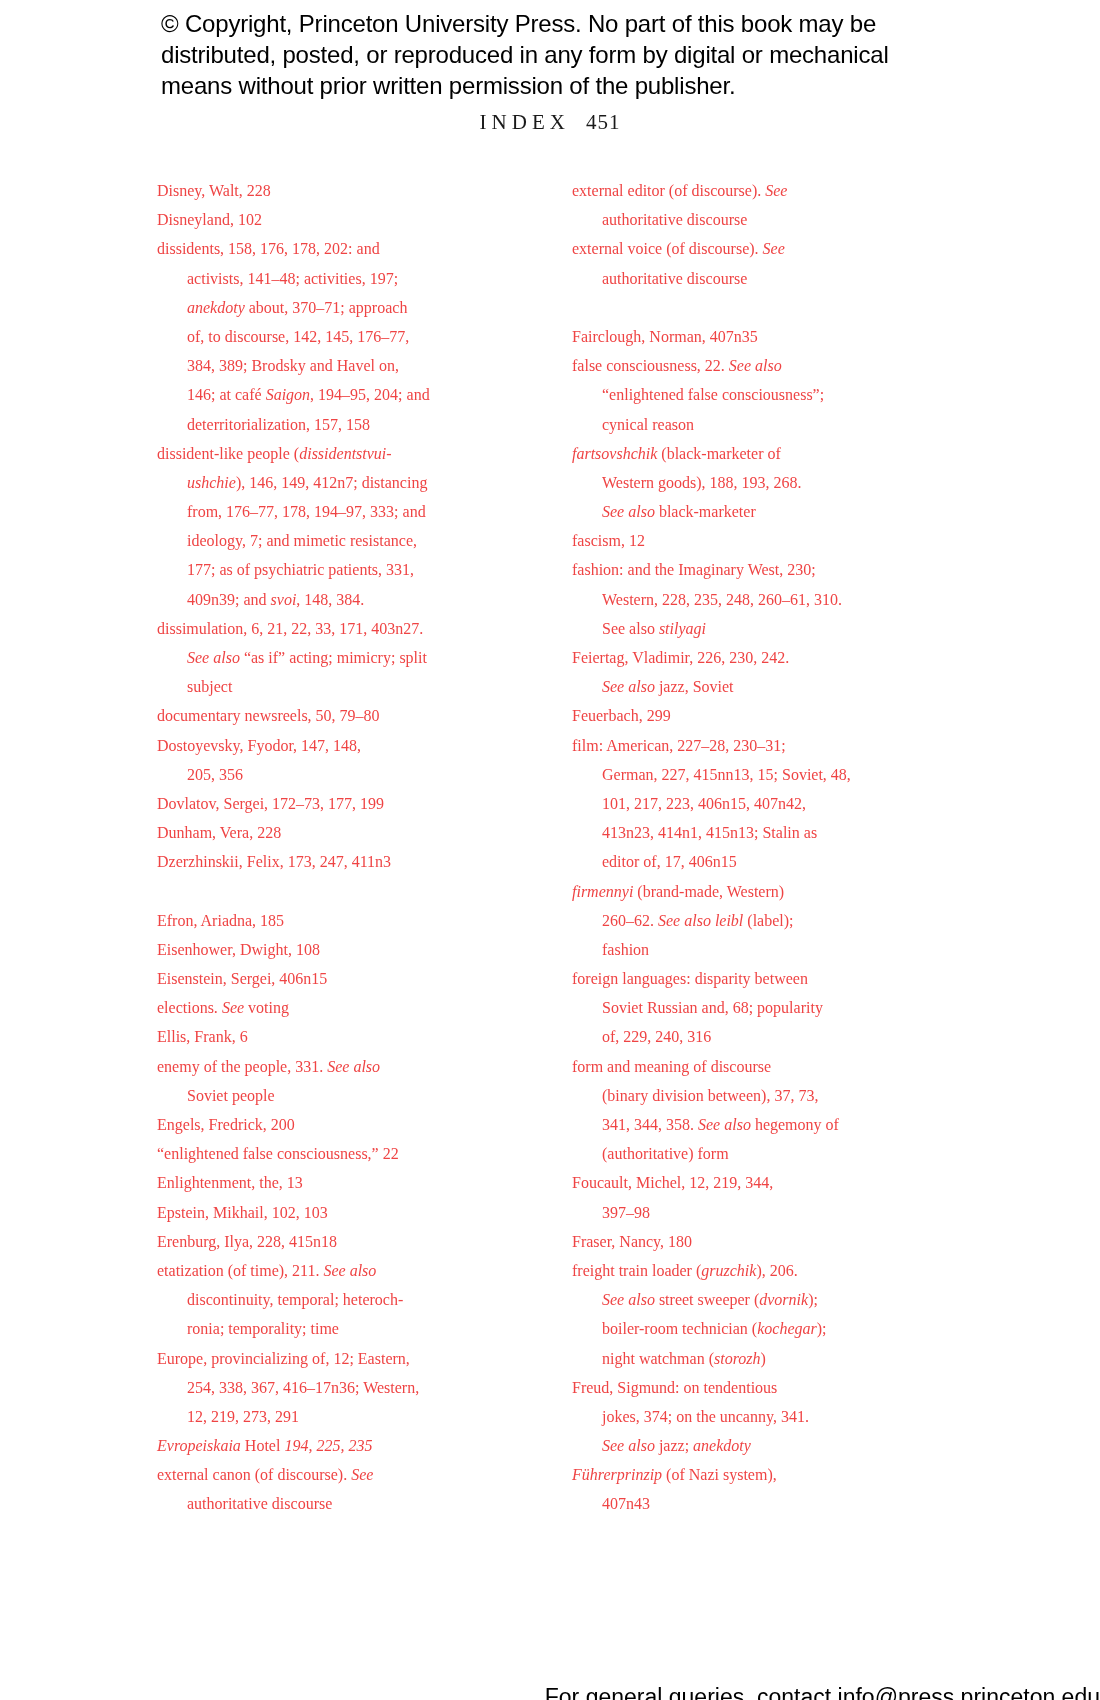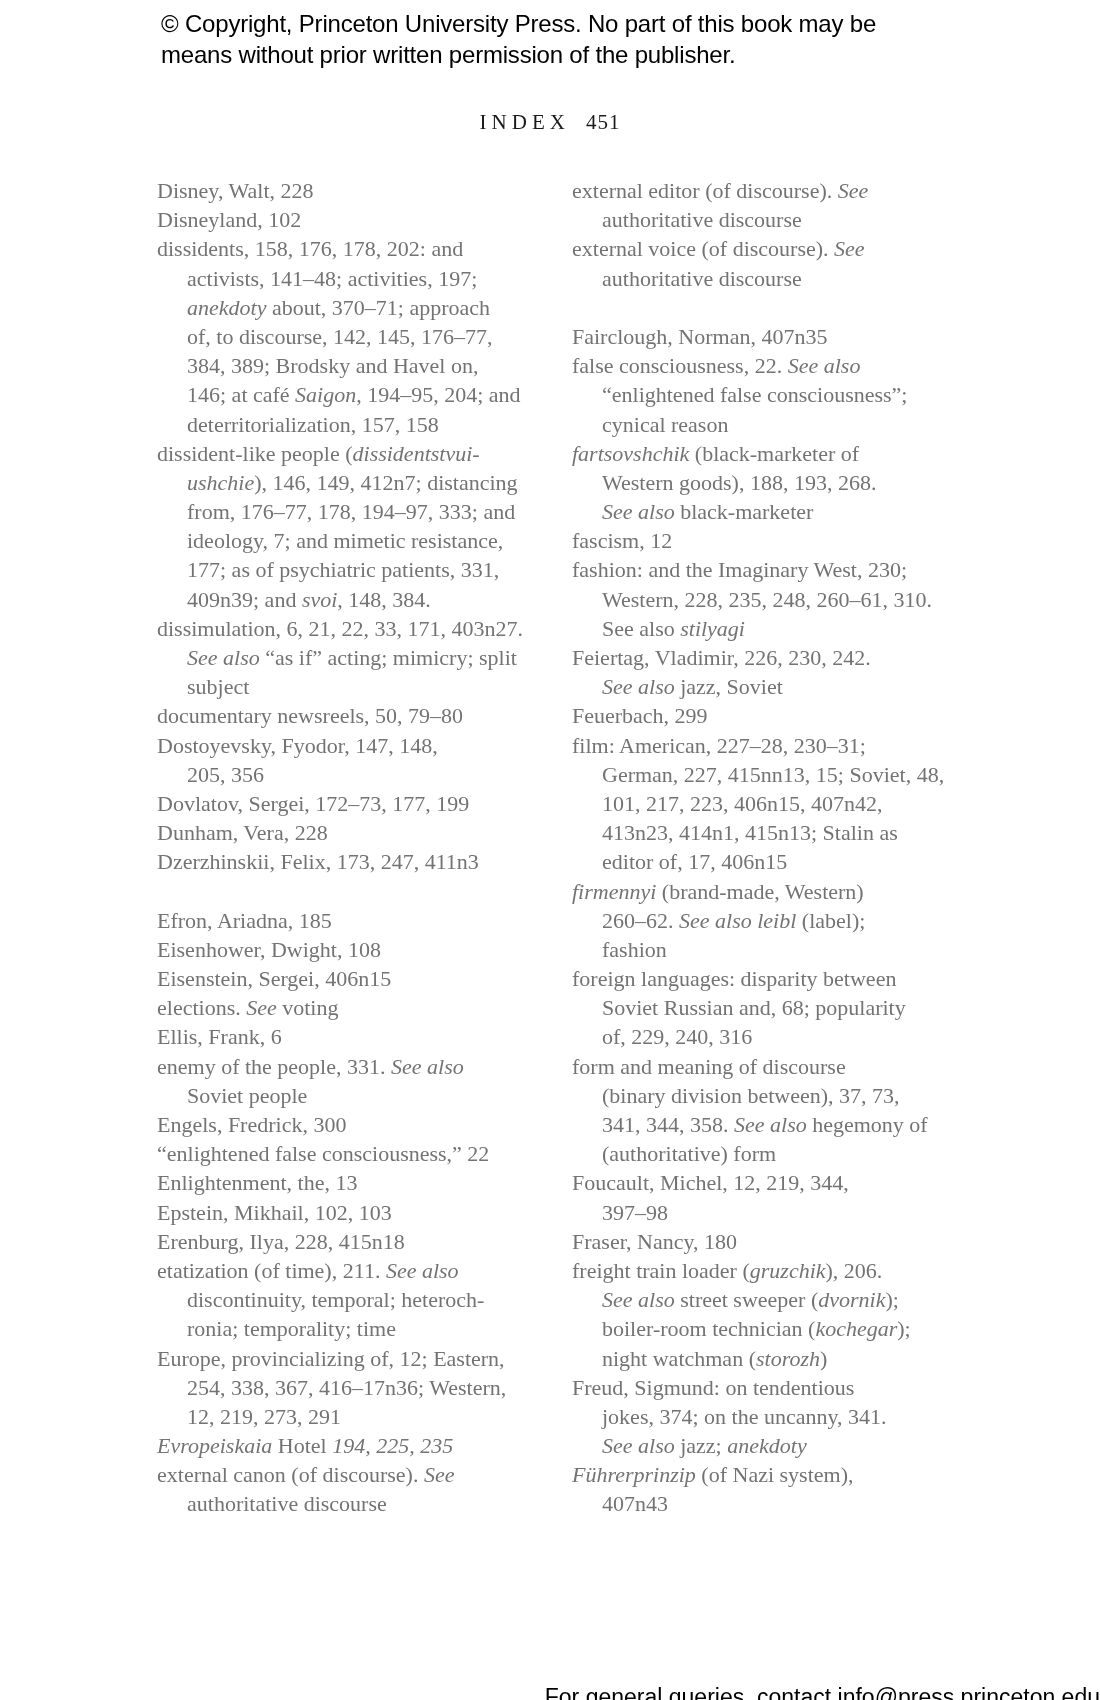--- a/index.html
+++ b/index.html
@@ -38,22 +38,22 @@
     letter-spacing: 5px;
     font-variant: small-caps;
     text-transform: uppercase;
   }
   .index-header .pgnum {
     letter-spacing: 1px;
   }
   .col {
     position: absolute;
     top: 176px;
-    font-size: 22px;
-    color: #737373;
+    font-size: 16px;
+    color: #ef4444;
   }
   .col-left  { left: 157px; width: 400px; }
   .col-right { left: 572px; width: 400px; }
   .idx-line {
     height: 29.2px;
     line-height: 29.2px;
     white-space: nowrap;
   }
   .idx-line.cont { padding-left: 30px; }
   .idx-line.blank { height: 29.2px; }
@@ -69,20 +69,21 @@
     color: #000000;
   }
 </style>
 </head>
 <body>
 
 <div class="page">
 
   <div class="copyright">
     <div>© Copyright, Princeton University Press. No part of this book may be</div>
+    <div>distributed, posted, or reproduced in any form by digital or mechanical</div>
     <div>means without prior written permission of the publisher.</div>
   </div>
 
   <div class="index-header">
     <span class="title">INDEX</span>
     <span class="pgnum">451</span>
   </div>
 
   <div class="col col-left" id="col-left">
       <div class="idx-line"><span>Disney, Walt, 228</span></div>
@@ -110,21 +111,21 @@
       <div class="idx-line"><span>Dunham, Vera, 228</span></div>
       <div class="idx-line"><span>Dzerzhinskii, Felix, 173, 247, 411n3</span></div>
       <div class="idx-line blank"></div>
       <div class="idx-line"><span>Efron, Ariadna, 185</span></div>
       <div class="idx-line"><span>Eisenhower, Dwight, 108</span></div>
       <div class="idx-line"><span>Eisenstein, Sergei, 406n15</span></div>
       <div class="idx-line"><span>elections. </span><span class="it">See</span><span> voting</span></div>
       <div class="idx-line"><span>Ellis, Frank, 6</span></div>
       <div class="idx-line"><span>enemy of the people, 331. </span><span class="it">See also</span></div>
       <div class="idx-line cont"><span>Soviet people</span></div>
-      <div class="idx-line"><span>Engels, Fredrick, 300</span></div>
+      <div class="idx-line"><span>Engels, Fredrick, 200</span></div>
       <div class="idx-line"><span>“enlightened false consciousness,” 22</span></div>
       <div class="idx-line"><span>Enlightenment, the, 13</span></div>
       <div class="idx-line"><span>Epstein, Mikhail, 102, 103</span></div>
       <div class="idx-line"><span>Erenburg, Ilya, 228, 415n18</span></div>
       <div class="idx-line"><span>etatization (of time), 211. </span><span class="it">See also</span></div>
       <div class="idx-line cont"><span>discontinuity, temporal; heteroch-</span></div>
       <div class="idx-line cont"><span>ronia; temporality; time</span></div>
       <div class="idx-line"><span>Europe, provincializing of, 12; Eastern,</span></div>
       <div class="idx-line cont"><span>254, 338, 367, 416–17n36; Western,</span></div>
       <div class="idx-line cont"><span>12, 219, 273, 291</span></div>

